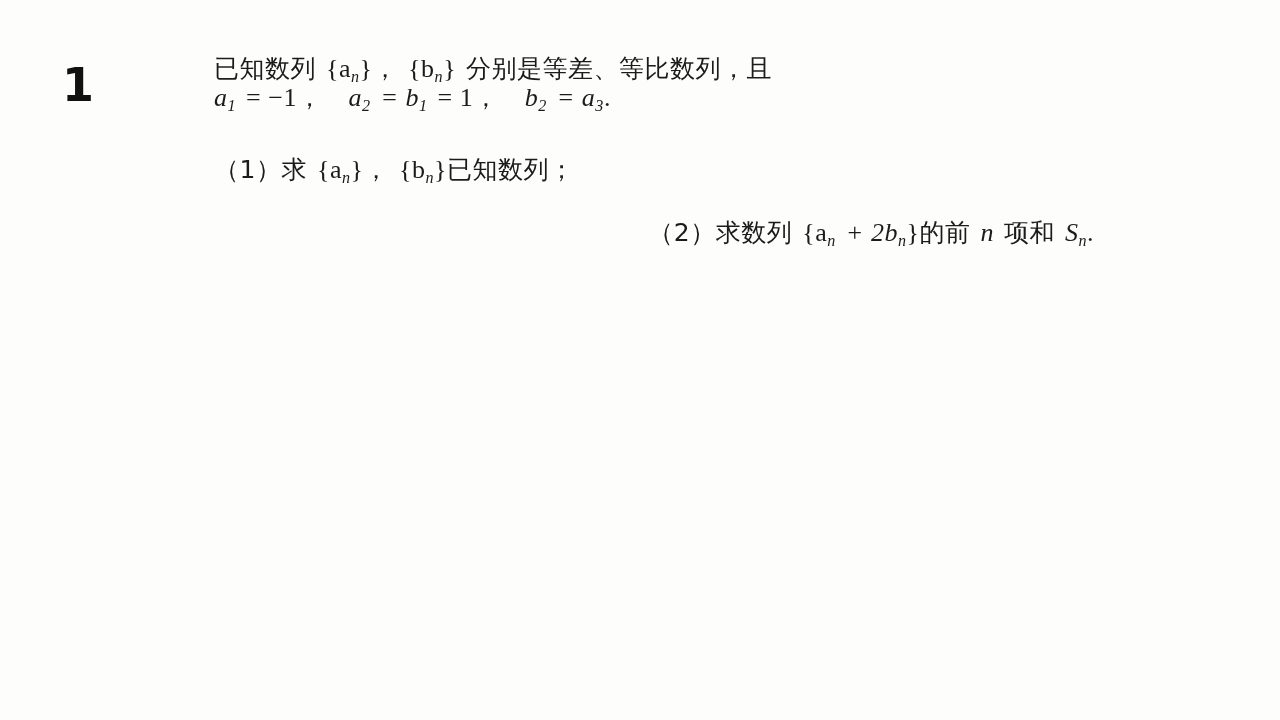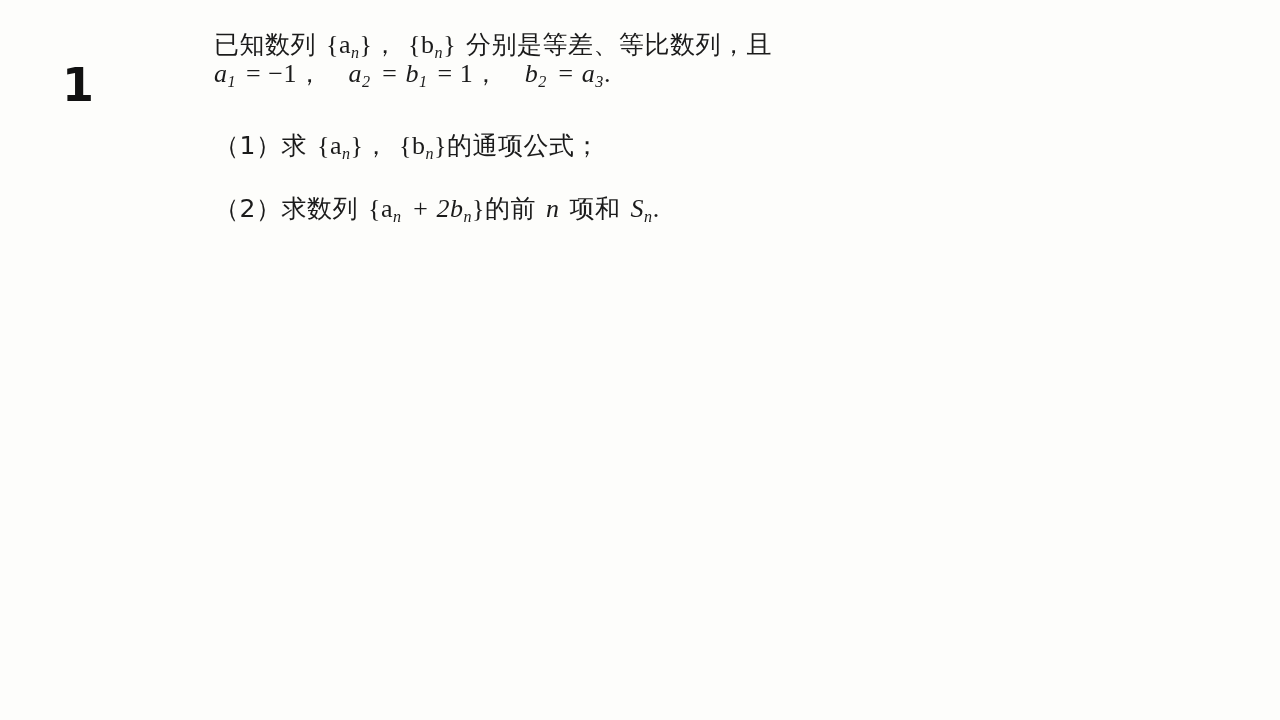--- a/index.html
+++ b/index.html
@@ -26,34 +26,34 @@
     top: 62px;
     font-family: "DejaVu Sans", sans-serif;
     font-size: 46px;
     font-weight: 700;
     line-height: 1;
     color: #111111;
   }
   .content {
     position: absolute;
     left: 214px;
-    top: 16px;
+    top: 40px;
     width: 880px;
   }
   .line {
     font-size: 26px;
     line-height: 1.0;
     color: #1b1b1b;
     white-space: nowrap;
     letter-spacing: 0.5px;
   }
   .l1 { margin-top: 16px; }
   .l2 { }
   .l3 { margin-top: 44px; }
-  .l4 { margin-top: 34px; }
+  .l4 { margin-top: 34px; text-align: right; }
 
   .math {
     font-family: "Liberation Serif", serif;
     font-style: italic;
   }
   .up {
     font-style: normal;
   }
   sub {
     font-size: 0.62em;
@@ -80,21 +80,21 @@
 
     <div class="line l1">
       <span class="cjk">已知数列</span><span class="sp"></span><span class="math brace">{a</span><sub>n</sub><span class="brace">}</span><span class="cjk">，</span><span class="sp"></span><span class="math brace">{b</span><sub>n</sub><span class="brace">}</span><span class="sp"></span><span class="cjk">分别是等差、等比数列，且</span>
     </div>
 
     <div class="line l2">
       <span class="math">a</span><sub>1</sub><span class="sp"></span><span class="up">= −1</span><span class="cjk">，</span><span class="sp-wide"></span><span class="math">a</span><sub>2</sub><span class="sp"></span><span class="math">= b</span><sub>1</sub><span class="sp"></span><span class="up">= 1</span><span class="cjk">，</span><span class="sp-wide"></span><span class="math">b</span><sub>2</sub><span class="sp"></span><span class="math">= a</span><sub>3</sub><span class="up">.</span>
     </div>
 
     <div class="line l3">
-      <span class="cjk">（1）</span><span class="cjk">求</span><span class="sp"></span><span class="math brace">{a</span><sub>n</sub><span class="brace">}</span><span class="cjk">，</span><span class="sp"></span><span class="math brace">{b</span><sub>n</sub><span class="brace">}</span><span class="cjk">的通项公式；</span>
+      <span class="cjk">（1）</span><span class="cjk">求</span><span class="sp"></span><span class="math brace">{a</span><sub>n</sub><span class="brace">}</span><span class="cjk">，</span><span class="sp"></span><span class="math brace">{b</span><sub>n</sub><span class="brace">}</span><span class="cjk">已知数列；</span>
     </div>
 
     <div class="line l4">
       <span class="cjk">（2）</span><span class="cjk">求数列</span><span class="sp"></span><span class="math brace">{a</span><sub>n</sub><span class="sp"></span><span class="math">+ 2b</span><sub>n</sub><span class="brace">}</span><span class="cjk">的前</span><span class="sp"></span><span class="math">n</span><span class="sp"></span><span class="cjk">项和</span><span class="sp"></span><span class="math">S</span><sub>n</sub><span class="up">.</span>
     </div>
 
   </div>
 </div>
 
 </body></html>

